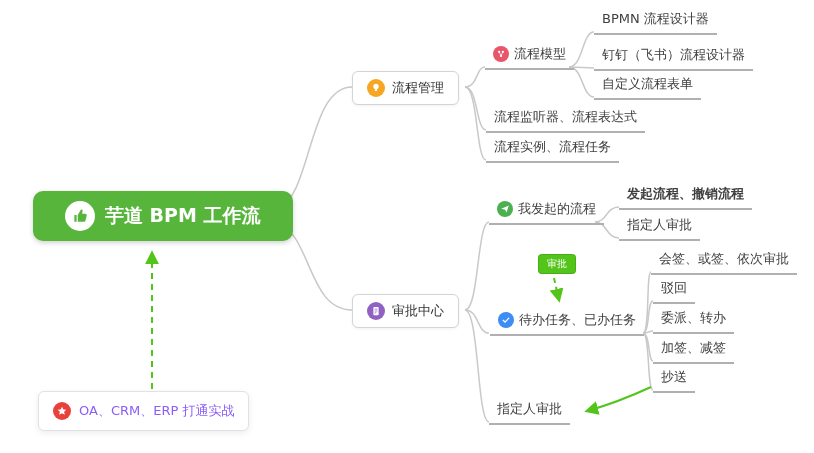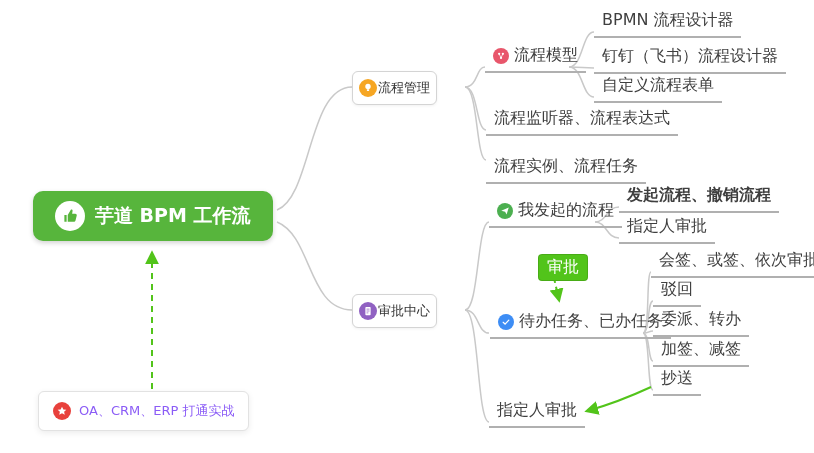--- a/index.html
+++ b/index.html
@@ -5,39 +5,39 @@
   :root{
     --root-bg:#57b53c; --arrow-green:#52c41a; --line-gray:#c9c9c9;
     --icon-orange:#f6a623; --icon-purple:#9061c2; --icon-pink:#e8566b;
     --icon-green:#4caf50; --icon-blue:#3d8df5; --icon-red:#e8413c;
   }
   html,body{margin:0;padding:0;background:#fff;}
   body{font-family:"DejaVu Sans","Liberation Sans",sans-serif;}
   .canvas{position:relative;width:814px;height:453px;background:#fff;overflow:hidden;}
   .links{position:absolute;left:0;top:0;width:814px;height:453px;}
 
-  .root{position:absolute;display:flex;align-items:center;gap:10px;height:50px;padding:0 22px;
+  .root{position:absolute;display:flex;align-items:center;gap:10px;height:50px;padding:0 32px;
         background:var(--root-bg);border-radius:10px;color:#fff;font-size:19px;font-weight:bold;
         box-shadow:0 2px 5px rgba(0,0,0,.18);white-space:nowrap;cursor:pointer;}
   .root-icon-circle{width:30px;height:30px;border-radius:50%;background:#fff;display:inline-flex;
         align-items:center;justify-content:center;flex:none;}
   .root-icon-circle svg{width:18px;height:18px;}
 
-  .branch{position:absolute;display:flex;align-items:center;gap:1px;height:32px;padding:0 6px;
+  .branch{position:absolute;display:flex;align-items:center;gap:7px;height:32px;padding:0 14px;
         background:#fff;border:1px solid #d4d4d4;border-radius:6px;box-shadow:0 1px 3px rgba(0,0,0,.06);
         font-size:13px;color:#333;white-space:nowrap;cursor:pointer;}
 
   .leaf{position:absolute;display:flex;align-items:center;gap:5px;padding:3px 8px 5px;
-        border-bottom:2px solid #b0b0b0;font-size:16px;color:#3f3f3f;white-space:nowrap;cursor:pointer;}
+        border-bottom:2px solid #b0b0b0;font-size:13px;color:#3f3f3f;white-space:nowrap;cursor:pointer;}
 
   .note{position:absolute;display:flex;align-items:center;gap:8px;height:38px;padding:0 14px;
         background:#fff;border:1px solid #e2e2e2;border-radius:6px;box-shadow:0 2px 6px rgba(0,0,0,.08);
         font-size:13px;color:#8b5cf6;white-space:nowrap;cursor:pointer;}
 
-  .tag{position:absolute;background:var(--arrow-green);color:#fff;font-size:16px;padding:2px 8px;
+  .tag{position:absolute;background:var(--arrow-green);color:#fff;font-size:10px;padding:2px 8px;
         border-radius:4px;border:1px solid rgba(0,0,0,.12);white-space:nowrap;cursor:pointer;}
 
   .dot{width:16px;height:16px;border-radius:50%;display:inline-flex;align-items:center;
         justify-content:center;flex:none;}
   .dot svg{width:10px;height:10px;}
   .dot.lg{width:18px;height:18px;}
   .dot.lg svg{width:12px;height:12px;}
 </style>
 </head>
 <body>
@@ -127,21 +127,21 @@
   <div class="leaf" style="left:594px;top:43px;">
     <span>钉钉（飞书）流程设计器</span>
   </div>
   <div class="leaf" style="left:594px;top:72px;">
     <span>自定义流程表单</span>
   </div>
 
   <div class="leaf" style="left:486px;top:105px;font-family:Liberation Mono, monospace;">
     <span>流程监听器、流程表达式</span>
   </div>
-  <div class="leaf" style="left:486px;top:135px;margin-top:18px;">
+  <div class="leaf" style="left:486px;top:135px;">
     <span>流程实例、流程任务</span>
   </div>
 
   <div class="leaf" style="left:489px;top:197px;">
     <span class="dot" style="background:var(--icon-green)">
       <svg viewBox="0 0 16 16">
           <polygon points="2,7.5 14,2.5 10.5,13.5 8.2,9.3" fill="#fff"></polygon>
         </svg>
     </span>
     <span>我发起的流程</span>

